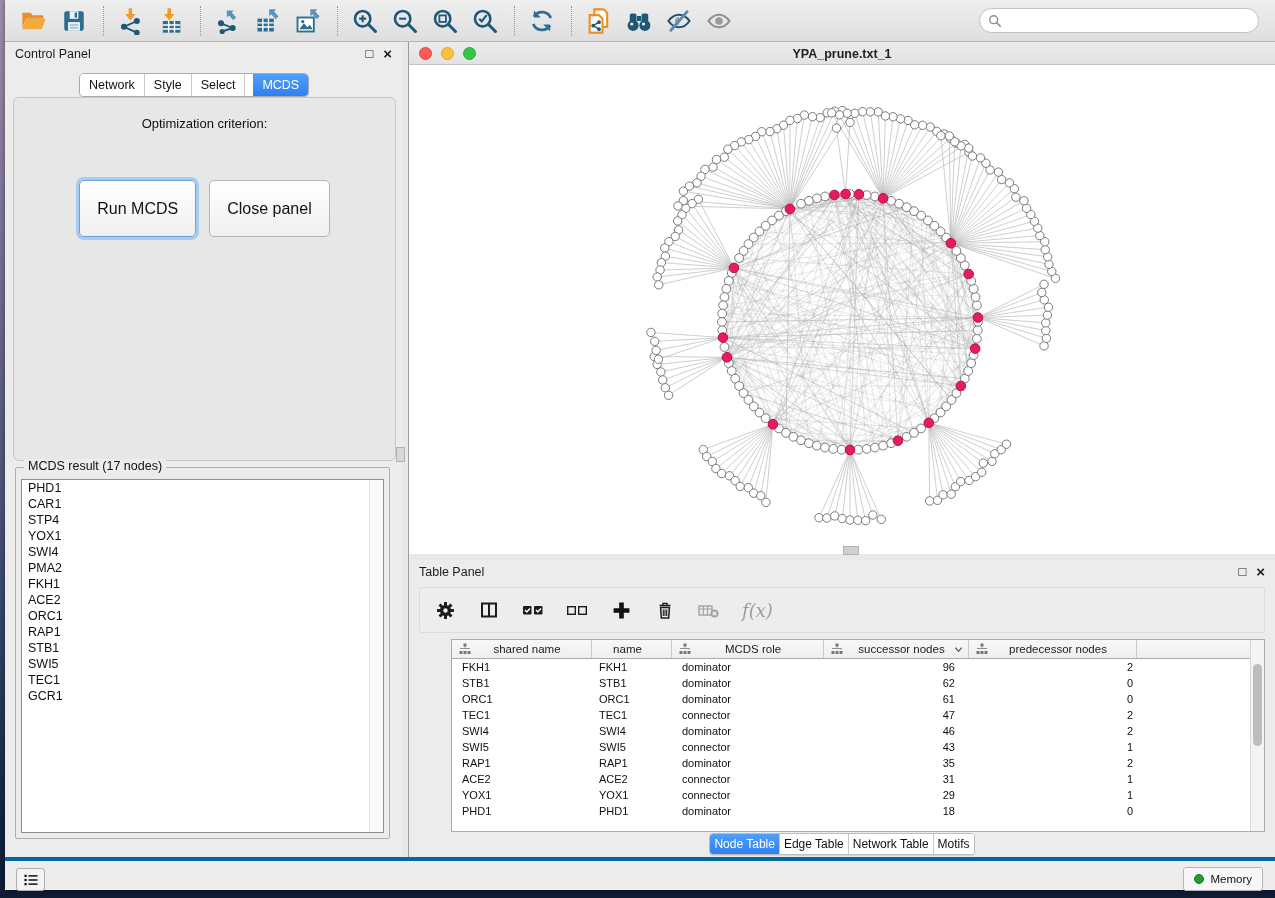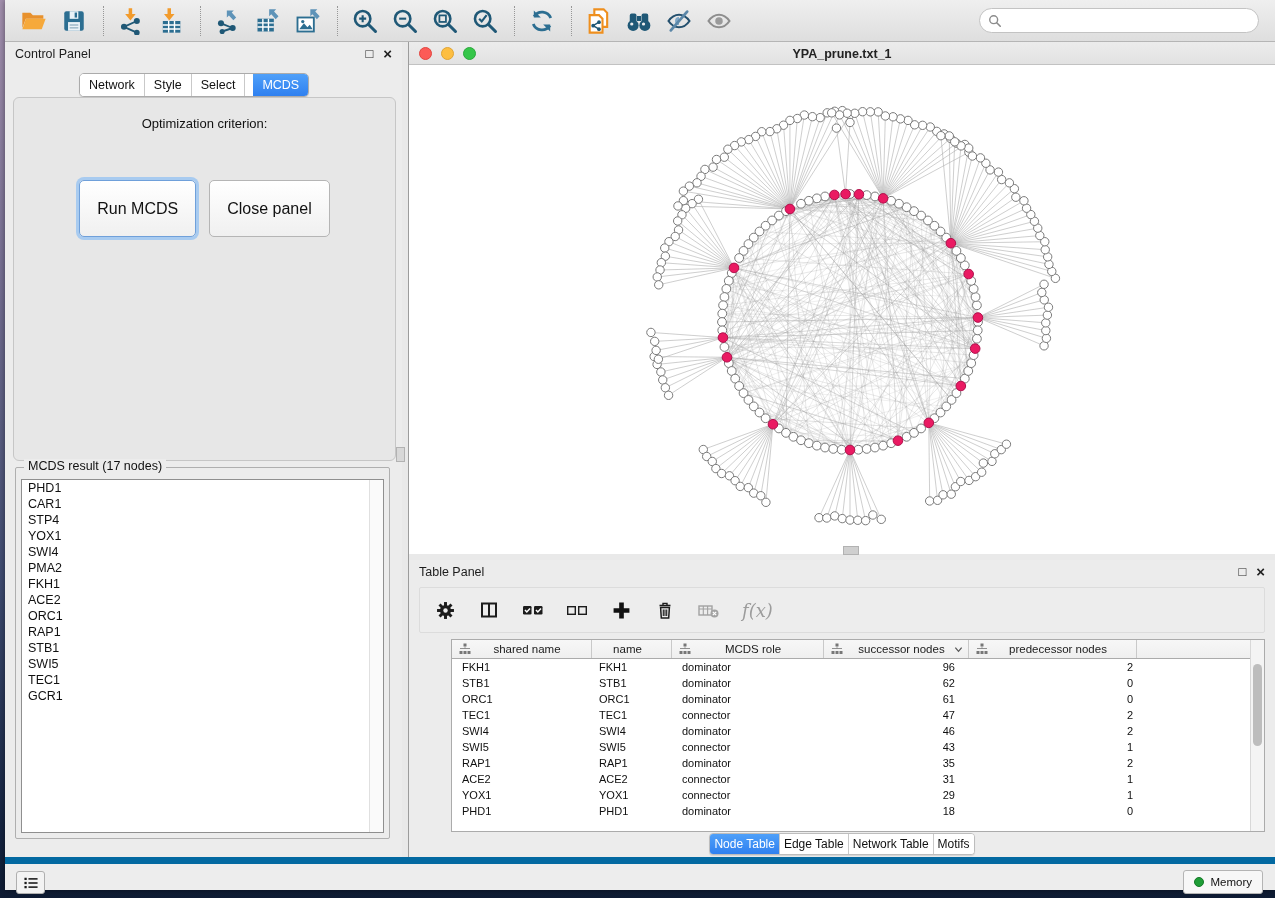--- a/index.html
+++ b/index.html
@@ -87,21 +87,21 @@
   .td.c3{text-align:right;padding-right:14px;}
   .td.c4{text-align:right;padding-right:4px;}
   .scroll-lane{position:absolute;right:0;top:0;bottom:0;width:13px;background:#F4F4F4;border-left:1px solid #D8D8D8;}
   .scroll-thumb{position:absolute;left:2px;right:2px;top:24px;height:82px;background:#BDBDBD;border-radius:5px;}
   .tp-tabs{position:absolute;left:0;bottom:2px;width:100%;display:flex;justify-content:center;}
   .tp-tabgroup{display:flex;height:20px;border:1px solid #BDBDBD;border-radius:4px;overflow:hidden;background:#fff;box-shadow:0 1px 1px rgba(0,0,0,.1);}
   .tp-tab{display:flex;align-items:center;padding:0 4px;font-size:12px;color:#111;background:#fff;border-right:1px solid #C9C9C9;}
   .tp-tab:last-child{border-right:none;}
   .tp-tab.selected{background:linear-gradient(#4FA0F9,#2F80F0);color:#fff;}
   
-  .status-bar{position:absolute;left:0;top:857px;width:1270px;height:33px;background:#EDEDED;border-top:7px solid #0369a1;box-sizing:border-box;}
+  .status-bar{position:absolute;left:0;top:857px;width:1270px;height:33px;background:#EDEDED;border-top:4px solid #0369a1;box-sizing:border-box;}
   .status-left-btn{position:absolute;left:11px;top:7px;width:27px;height:21px;background:#F3F3F3;border:1px solid #AFAFAF;
        border-radius:3px;display:flex;align-items:center;justify-content:center;}
   .memory-btn{position:absolute;right:12px;top:6px;height:22px;padding:0 10px;background:#F7F7F7;border:1px solid #B4B4B4;
        border-radius:3px;display:flex;align-items:center;gap:6px;font-size:11.5px;color:#111;}
   .mem-dot{width:10px;height:10px;border-radius:50%;background:#1F9D37;border:1px solid #157A28;box-sizing:border-box;}
 </style>
 </head>
 <body>
 
 <div class="app-window">

